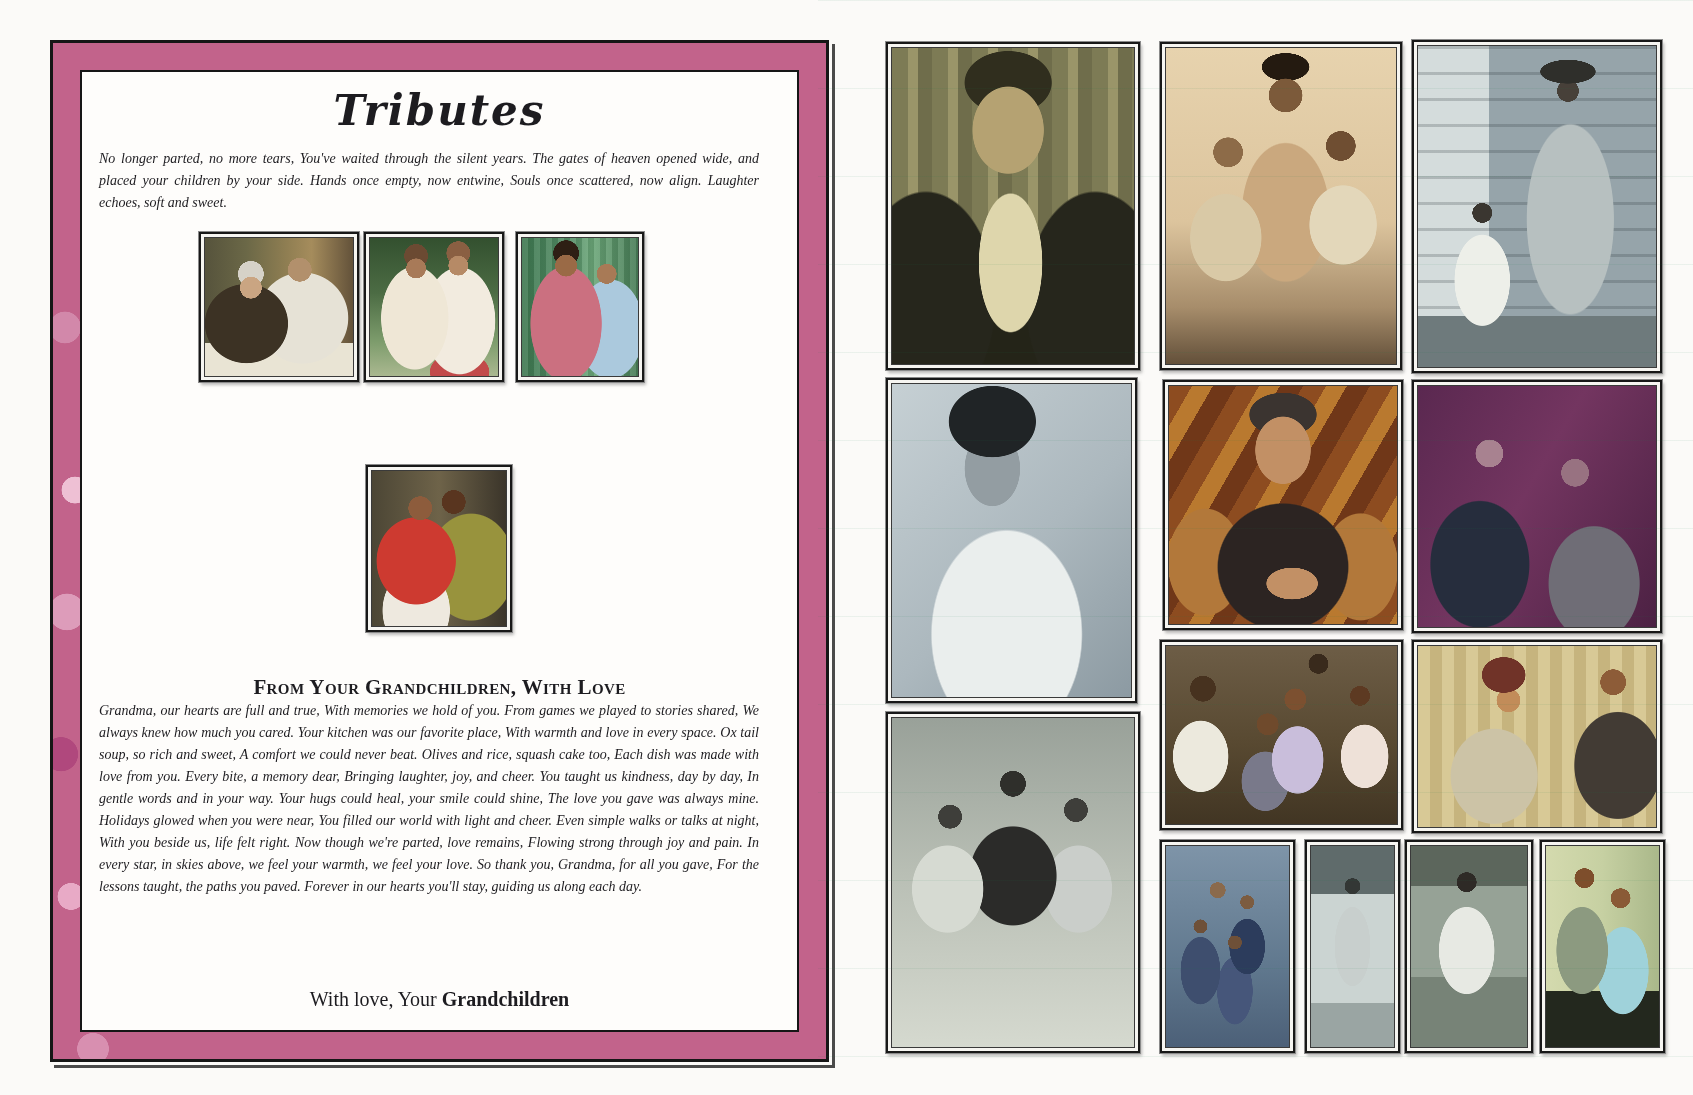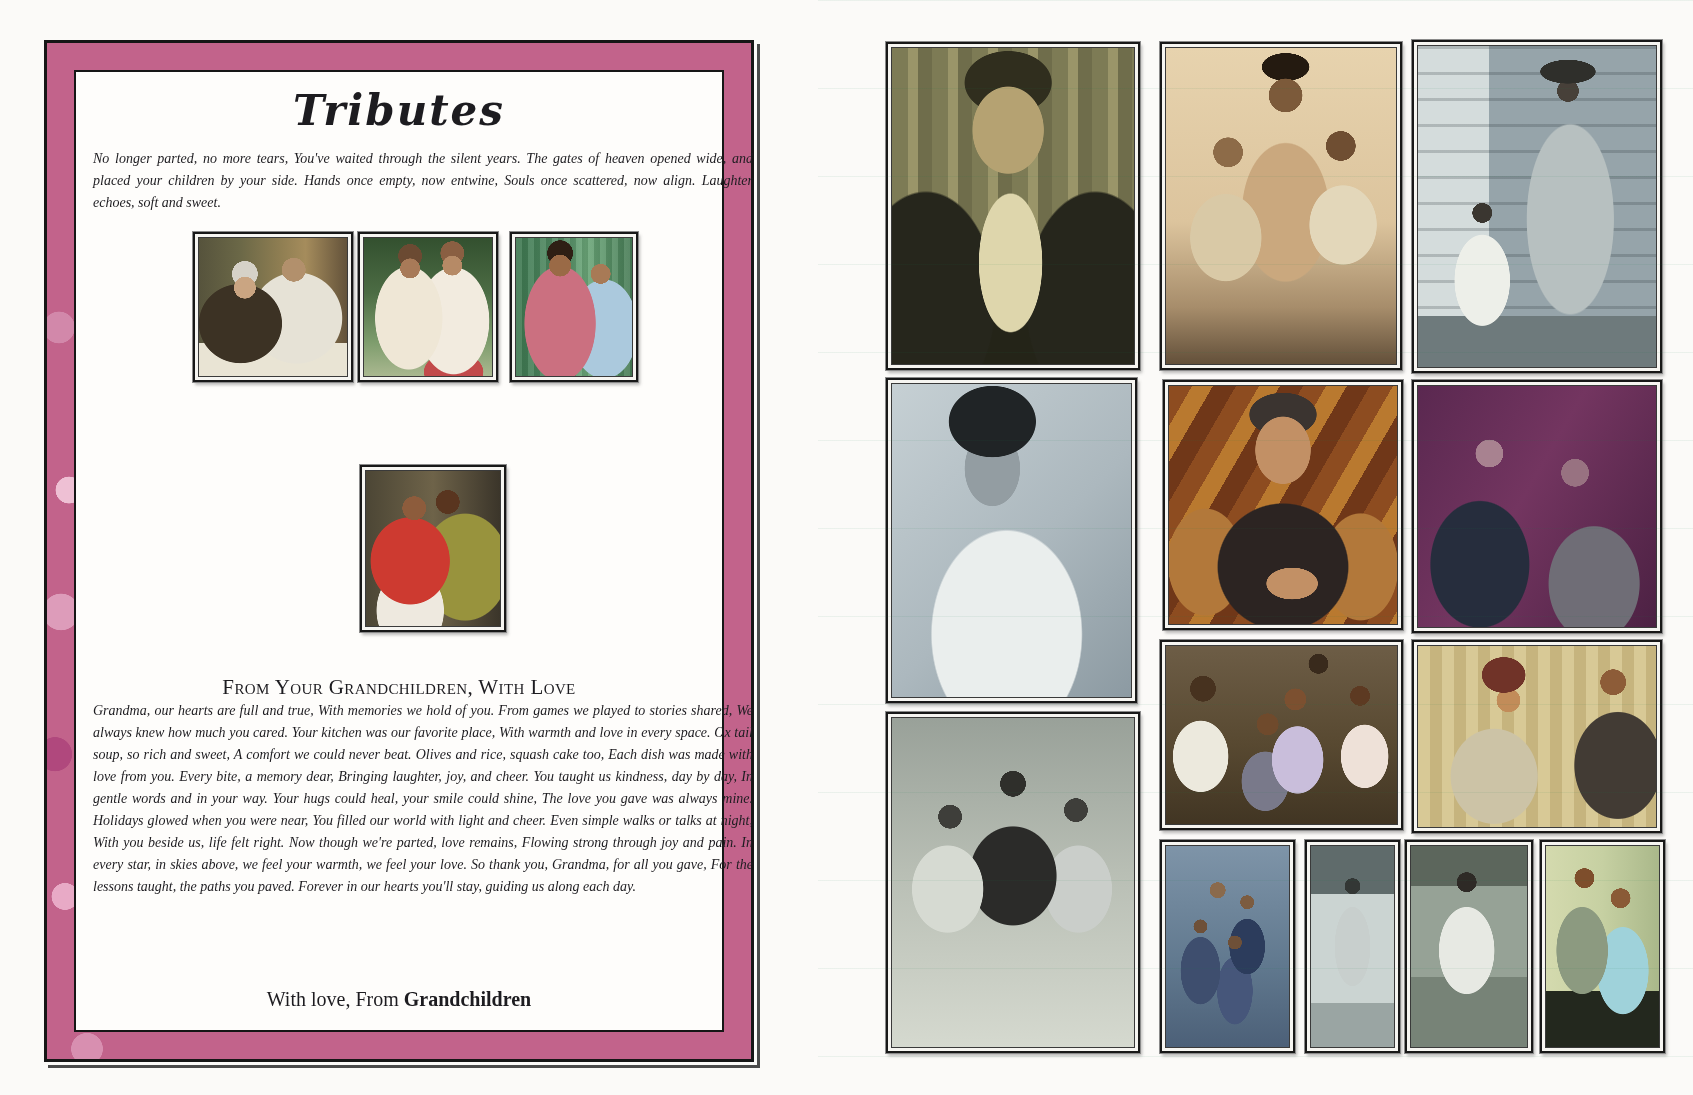--- a/index.html
+++ b/index.html
@@ -5,21 +5,21 @@
   html,body { margin:0; padding:0; background:#e8e6e2; }
   #canvas {
     position:relative; width:1693px; height:1095px;
     background:#fbfaf8; overflow:hidden;
     font-family:"Liberation Serif","DejaVu Serif",serif;
     color:#1d1c20;
   }
 
   
   .page-left {
-    position:absolute; left:44px; top:40px; width:710px; height:1022px;
+    position:absolute; left:50px; top:40px; width:779px; height:1022px;
     box-sizing:border-box;
     border:3px solid #161616;
     background-color:#c2638b;
     background-image:
       radial-gradient(circle 26px at 12px 28%, #d288aa 60%, transparent 62%),
       radial-gradient(circle 30px at 14px 56%, #dd9cba 60%, transparent 62%),
       radial-gradient(circle 22px at 22px 44%, #eec0d4 60%, transparent 62%),
       radial-gradient(circle 28px at 8px 70%, #b0487d 60%, transparent 62%),
       radial-gradient(circle 22px at 18px 84%, #e8aac6 60%, transparent 62%),
       radial-gradient(circle 26px at 40px 99%, #d88fb0 60%, transparent 62%);
@@ -38,21 +38,21 @@
   .verse {
     position:absolute; left:17px; width:660px; margin:0;
     font-style:italic; font-size:14px; line-height:22px;
     text-align:justify;
   }
   .v1 { top:76px; }
   .v2 { top:346px; }
   .poem { top:628px; }
   .gc-heading {
     position:absolute; top:603px; left:0; width:100%; margin:0;
-    text-align:center; font-variant:small-caps; font-weight:normal;
+    text-align:center; font-variant:small-caps; font-weight:bold;
     font-size:21px; letter-spacing:0.4px;
   }
   .signoff {
     position:absolute; top:916px; left:0; width:100%; margin:0;
     text-align:center; font-size:20px;
   }
 
   
   .photo {
     position:absolute; box-sizing:border-box;
@@ -243,21 +243,21 @@
 
 
       <div class="photo lp4" title="Woman in red shirt and white apron hugged by a man in a green shirt">
         <div class="ph-img i-lp4"></div>
       </div>
 
       <h2 class="gc-heading">From Your Grandchildren, With Love</h2>
 
       <p class="verse poem">Grandma, our hearts are full and true, With memories we hold of you. From games we played to stories shared, We always knew how much you cared. Your kitchen was our favorite place, With warmth and love in every space. Ox tail soup, so rich and sweet, A comfort we could never beat. Olives and rice, squash cake too, Each dish was made with love from you. Every bite, a memory dear, Bringing laughter, joy, and cheer. You taught us kindness, day by day, In gentle words and in your way. Your hugs could heal, your smile could shine, The love you gave was always mine. Holidays glowed when you were near, You filled our world with light and cheer. Even simple walks or talks at night, With you beside us, life felt right. Now though we're parted, love remains, Flowing strong through joy and pain. In every star, in skies above, we feel your warmth, we feel your love. So thank you, Grandma, for all you gave, For the lessons taught, the paths you paved. Forever in our hearts you'll stay, guiding us along each day.</p>
 
-      <p class="signoff"><span>With love, From </span><b>Grandchildren</b></p>
+      <p class="signoff"><span>With love, Your </span><b>Grandchildren</b></p>
     </div>
   </div>
 
   <div class="photo r1c1" title="Sepia portrait of a woman in a dark jacket with white collar before curtains">
     <div class="ph-img i-r1c1"></div>
   </div>
   <div class="photo r1c2" title="Sepia photo of a smiling woman holding a young boy and a girl">
     <div class="ph-img i-r1c2"></div>
   </div>
   <div class="photo r1c3" title="Black-and-white photo of a woman in a hat and dress with a toddler on porch steps">

